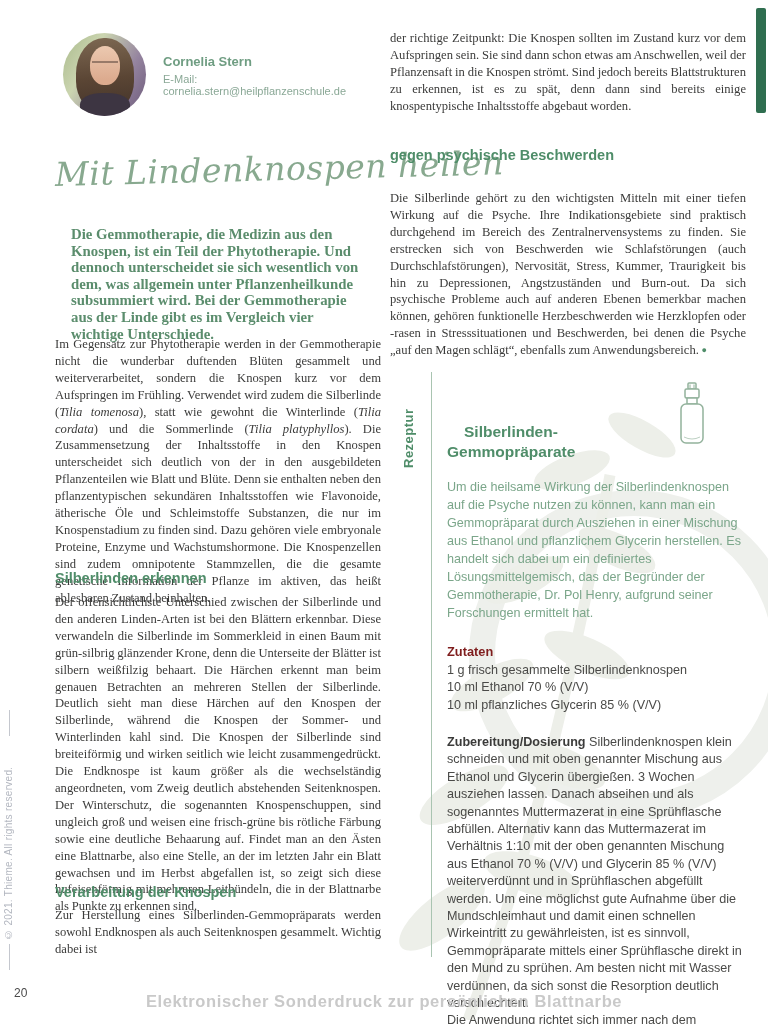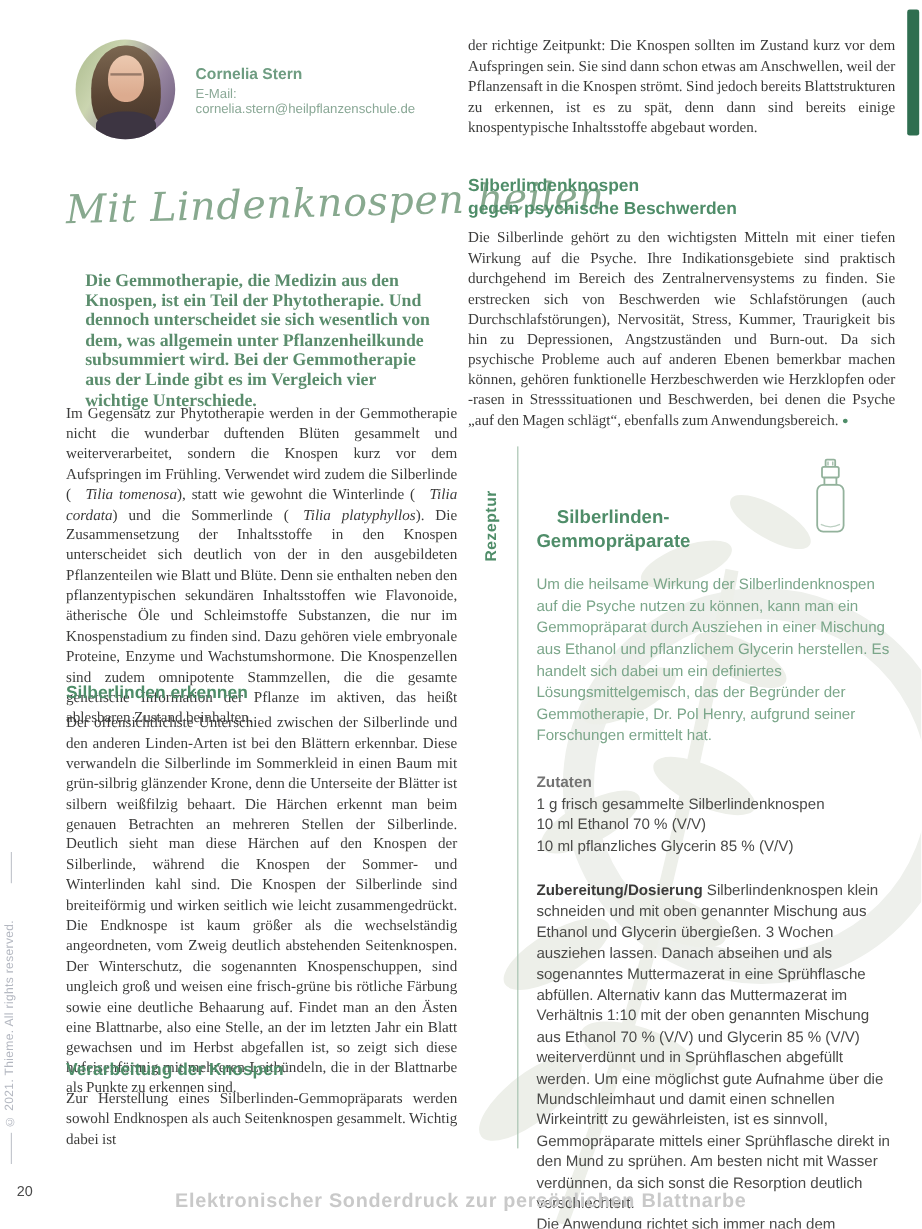--- a/index.html
+++ b/index.html
@@ -39,41 +39,41 @@
   .author-name{font-weight:bold;font-size:13px;color:#6f9d82;}
   .author-email{font-size:11px;color:#8aa896;margin-top:4px;}
 
   
   .script-title{top:155px;font-family:"DejaVu Serif", serif;font-style:italic;font-weight:400;
                 font-size:33px;color:#88a98f;transform:rotate(-1.5deg);transform-origin:left center;letter-spacing:.5px;white-space:nowrap;}
   .lead{top:210px;font-weight:bold;font-size:14.8px;line-height:16.6px;color:#5b8d6d;text-align:left;}
 
   
   .body-p{font-size:12.6px;line-height:16.9px;text-align:justify;color:#3b3b3a;word-spacing:-.4px;}
-  .body-p .it{font-style:italic;margin-left:12px;}
+  .body-p .it{font-style:italic;}
   .p1{top:336px;}
   .h-sec{font-family:"Liberation Sans", sans-serif;font-weight:bold;font-size:14.5px;color:#4f8d69;}
   .h-erkennen{top:570px;}
   .p2{top:594px;}
   .h-verarbeitung{top:884px;}
   .p3{top:907px;}
   .p4{top:30px;}
   .h-psych{top:146px;line-height:19px;}
   .p5{top:190px;}
   .dot{color:#4f8d69;font-size:9px;vertical-align:1px;}
 
   
   .recipe-rule{position:absolute;left:431px;top:372px;width:1px;height:585px;background:#a9c4b1;z-index:1;}
   .recipe-label{position:absolute;left:401px;top:378px;height:90px;writing-mode:vertical-rl;transform:rotate(180deg);
                 font-family:"Liberation Sans", sans-serif;font-weight:bold;font-size:13px;color:#4f8d69;letter-spacing:.5px;z-index:1;}
   .recipe{position:absolute;left:447px;top:376px;width:299px;font-family:"Liberation Sans", sans-serif;z-index:1;}
   .bottle{position:absolute;right:38px;top:5px;}
   .recipe-title{margin:46px 0 0 0;font-size:15.5px;line-height:20px;font-weight:bold;color:#4f8d69;}
   .recipe-intro{margin:16px 0 0 0;font-size:12.6px;line-height:18px;color:#7ba68a;}
-  .recipe-h4{margin:22px 0 0 0;font-size:12.8px;font-weight:bold;color:#737373;}
+  .recipe-h4{margin:22px 0 0 0;font-size:12.8px;font-weight:bold;color:#7f1d1d;}
   .zutat{font-size:12.6px;line-height:17.3px;color:#4a4a48;}
   .zutaten-list{margin-top:3px;}
   .zube{margin:20px 0 0 0;font-size:12.6px;line-height:17.4px;color:#4a4a48;}
   .zube b{color:#3b3b3a;}
   .zube2{margin:0;font-size:12.6px;line-height:17.4px;color:#4a4a48;}
 
   
   .page-num{position:absolute;left:14px;top:986px;font-family:"Liberation Sans", sans-serif;font-size:12px;color:#4a4a4a;z-index:2;}
   .footer{position:absolute;left:0;right:0;top:992px;text-align:center;font-family:"Liberation Sans", sans-serif;
           font-weight:bold;font-size:16.5px;letter-spacing:.6px;color:#c9c9c9;z-index:2;}
@@ -132,21 +132,20 @@
 
     <h2 class="abs h-sec h-verarbeitung" style="margin:0;">Verarbeitung der Knospen</h2>
     <p class="abs body-p p3" style="margin:0;">Zur Herstellung eines Silberlinden-Gemmopräparats werden sowohl Endknospen als auch Seitenknospen gesammelt. Wichtig dabei ist</p>
   </div>
 
   <div class="col-right">
 
     <p class="abs body-p p4" style="margin:0;">der richtige Zeitpunkt: Die Knospen sollten im Zustand kurz vor dem Aufspringen sein. Sie sind dann schon etwas am Anschwellen, weil der Pflanzensaft in die Knospen strömt. Sind jedoch bereits Blattstrukturen zu erkennen, ist es zu spät, denn dann sind bereits einige knospentypische Inhaltsstoffe abgebaut worden.</p>
 
     <h2 class="abs h-sec h-psych" style="margin:0;">
-      <span style="display:block;">Silberlindenknospen</span>
       <span style="display:block;">gegen psychische Beschwerden</span>
     </h2>
 
     <p class="abs body-p p5" style="margin:0;"><span>Die Silberlinde gehört zu den wichtigsten Mitteln mit einer tiefen Wirkung auf die Psyche. Ihre Indikationsgebiete sind praktisch durchgehend im Bereich des Zentralnervensystems zu finden. Sie erstrecken sich von Beschwerden wie Schlafstörungen (auch Durchschlafstörungen), Nervosität, Stress, Kummer, Traurigkeit bis hin zu Depressionen, Angstzuständen und Burn-out. Da sich psychische Probleme auch auf anderen Ebenen bemerkbar machen können, gehören funktionelle Herzbeschwerden wie Herzklopfen oder -rasen in Stresssituationen und Beschwerden, bei denen die Psyche „auf den Magen schlägt“, ebenfalls zum Anwendungsbereich.</span> <span class="dot">●</span></p>
   </div>
 
   <div class="recipe-rule"></div>
   <div class="recipe-label">Rezeptur</div>
 
   <div class="recipe">

